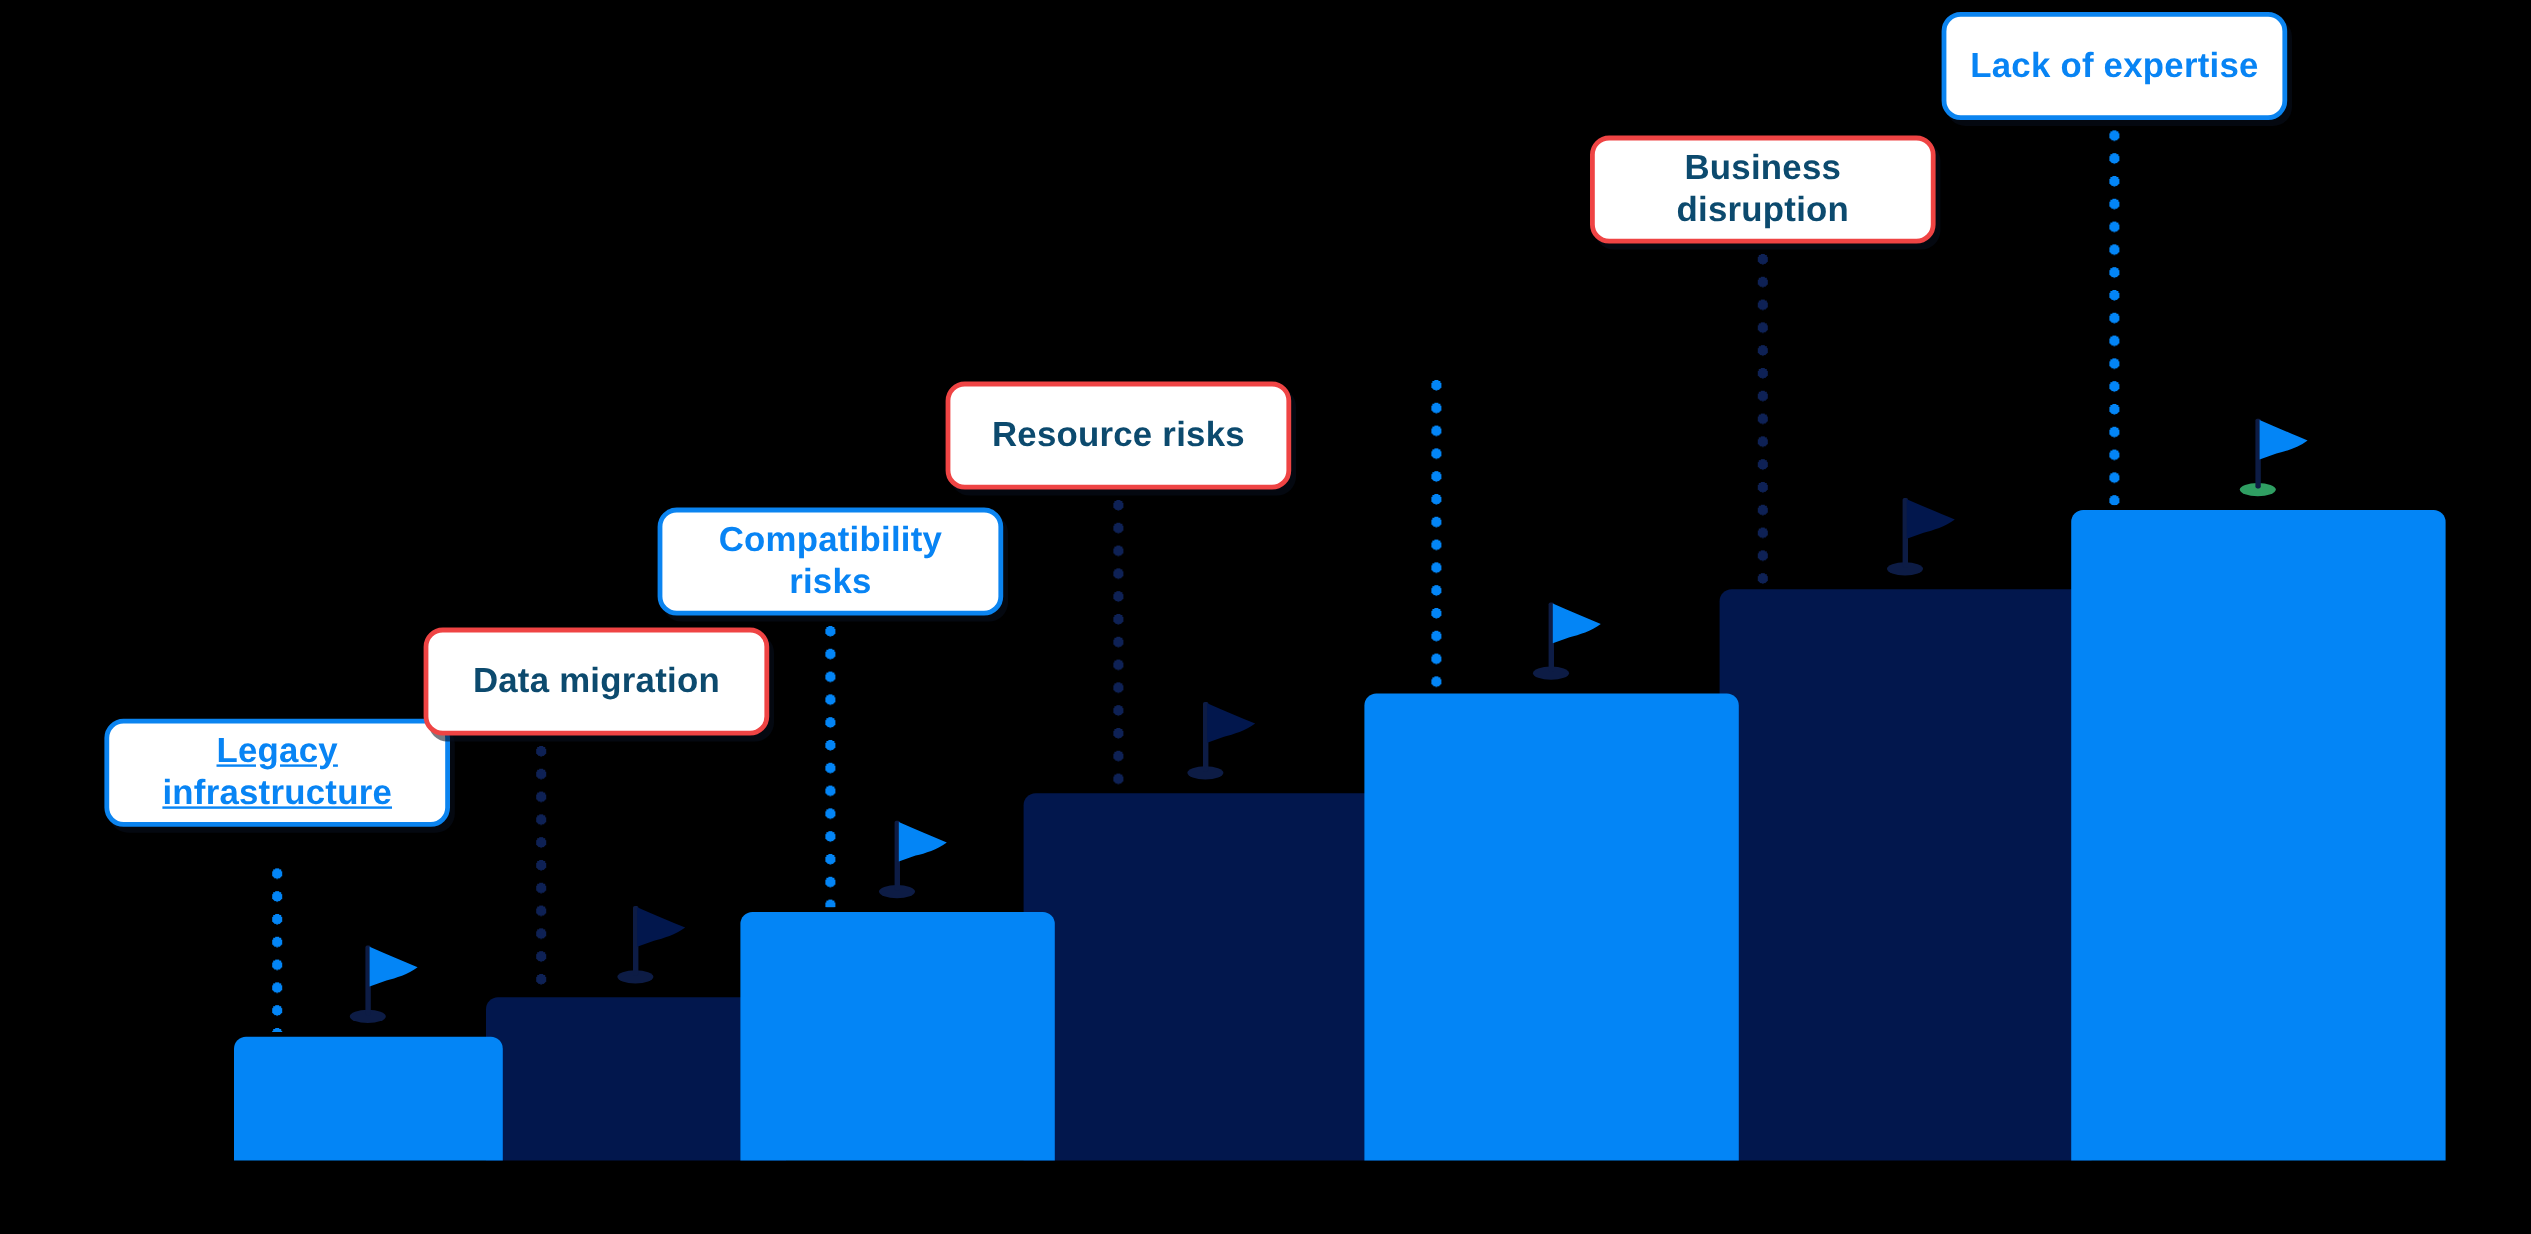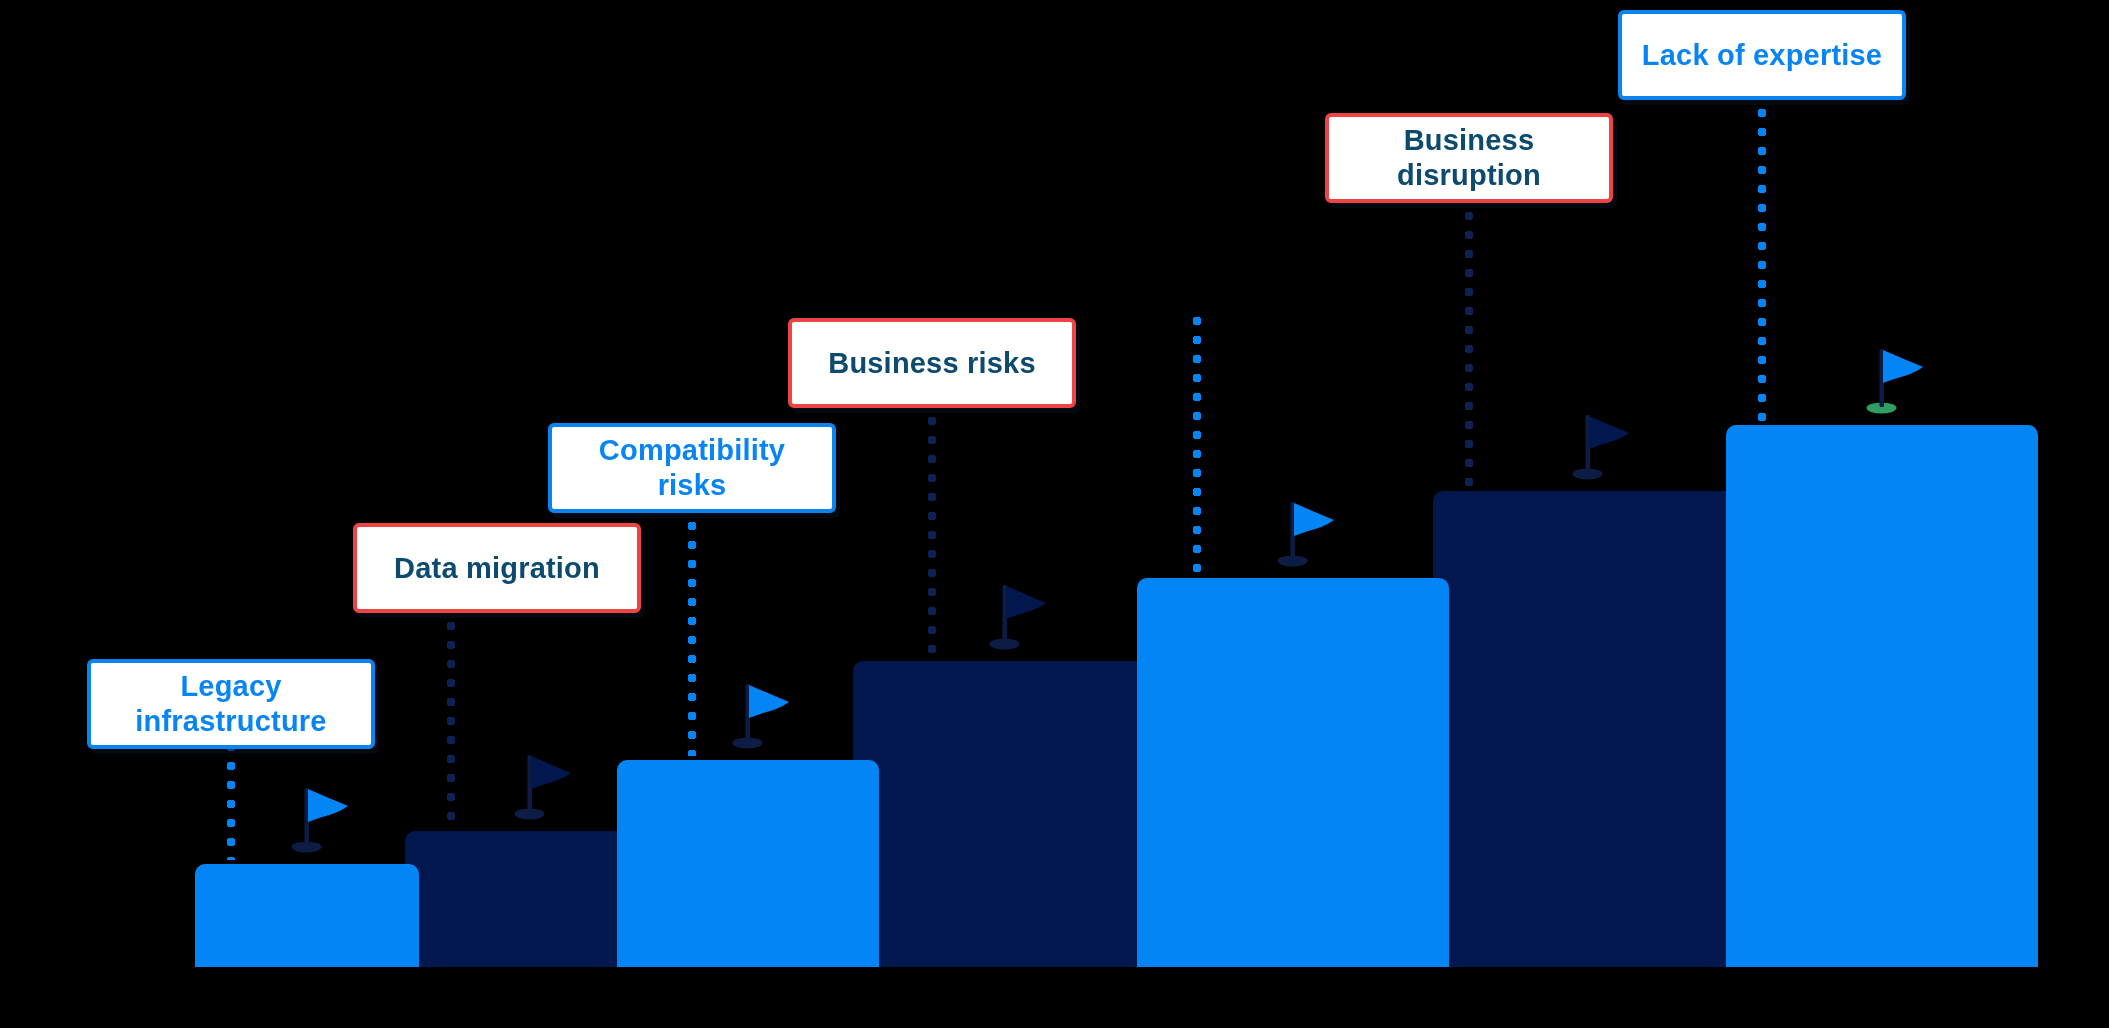--- a/index.html
+++ b/index.html
@@ -47,32 +47,32 @@
   .conn-1{left:226px;top:722px;height:138px;}
   .conn-2{left:446px;top:620px;height:207px;}
   .conn-3{left:687px;top:520px;height:236px;}
   .conn-4{left:927px;top:415px;height:242px;}
   .conn-5{left:1192px;top:315px;height:259px;}
   .conn-6{left:1464px;top:210px;height:277px;}
   .conn-7{left:1757px;top:107px;height:314px;}
   
   .label-box{
     position:absolute;width:288px;height:90px;z-index:5;
-    background:#ffffff;border-radius:6px;
+    background:#ffffff;border-radius:16px;
     display:flex;align-items:center;justify-content:center;
     box-sizing:border-box;text-align:center;
     box-shadow:4px 5px 0 rgba(8,14,30,0.55);
   }
   .label-box.blue{border:4px solid #0b84f0;color:#0884f4;}
   .label-box.navy{border:4px solid #ef4444;color:#0c4a6e;}
   .label-text{
     font-size:29px;font-weight:700;line-height:35px;
     white-space:pre-line;letter-spacing:0.2px;
   }
-  .lbl-1{left:87px;top:659px;}
+  .lbl-1{left:87px;top:599px;text-decoration:underline;}
   .lbl-2{left:307px;top:523px;margin-left:46px;}
   .lbl-3{left:548px;top:423px;}
   .lbl-4{left:788px;top:318px;}
   .lbl-5{left:1053px;top:218px;}
   .lbl-6{left:1325px;top:113px;}
   .lbl-7{left:1618px;top:10px;}
 </style>
 </head>
 <body>
 
@@ -135,21 +135,21 @@
 infrastructure</span>
   </div>
   <div class="label-box navy lbl-2">
     <span class="label-text">Data migration</span>
   </div>
   <div class="label-box blue lbl-3">
     <span class="label-text">Compatibility
 risks</span>
   </div>
   <div class="label-box navy lbl-4">
-    <span class="label-text">Business risks</span>
+    <span class="label-text">Resource risks</span>
   </div>
   <div class="label-box navy lbl-6">
     <span class="label-text">Business
 disruption</span>
   </div>
   <div class="label-box blue lbl-7">
     <span class="label-text">Lack of expertise</span>
   </div>
 
 </div>

